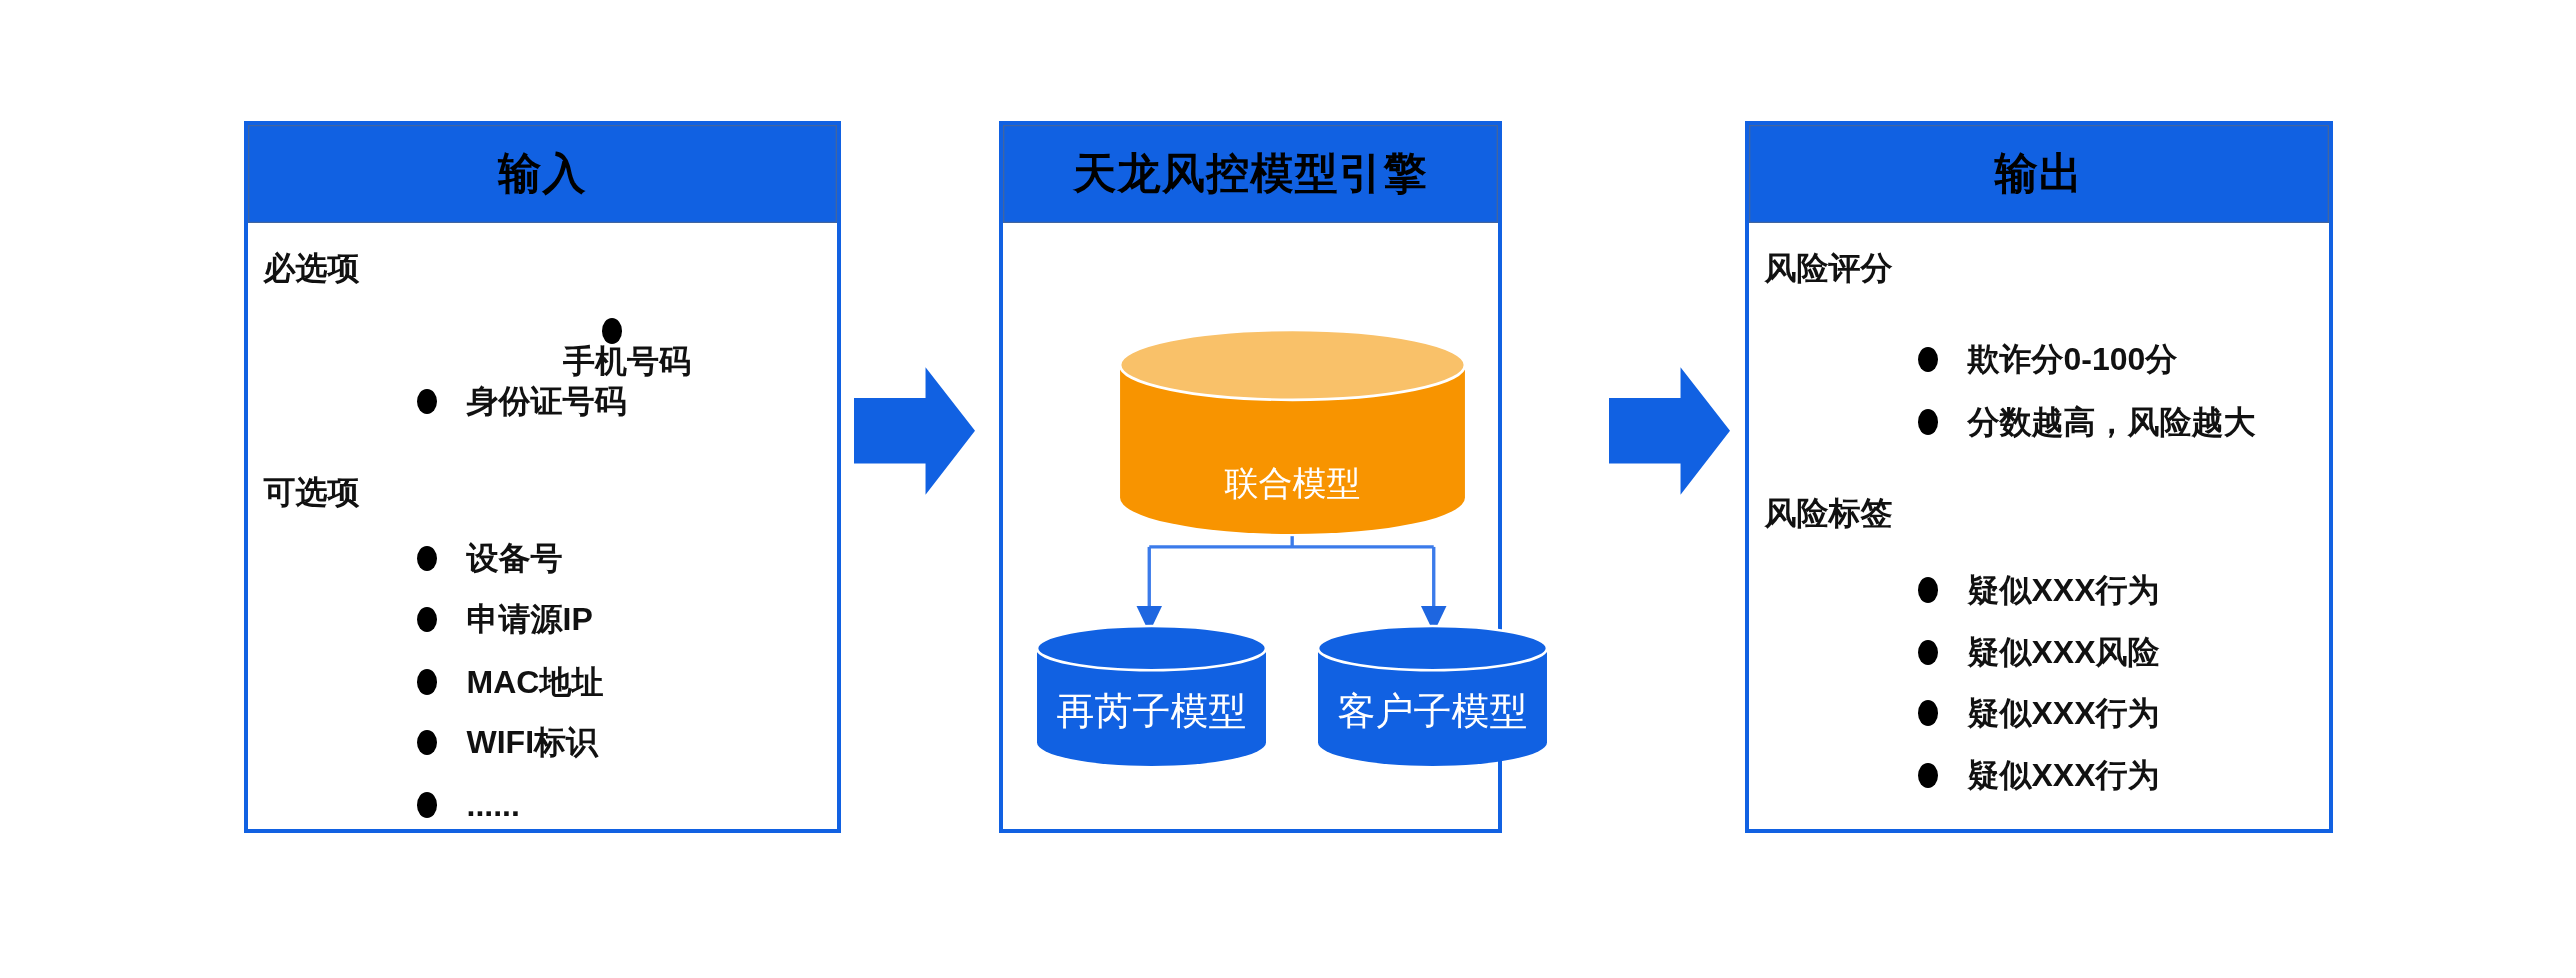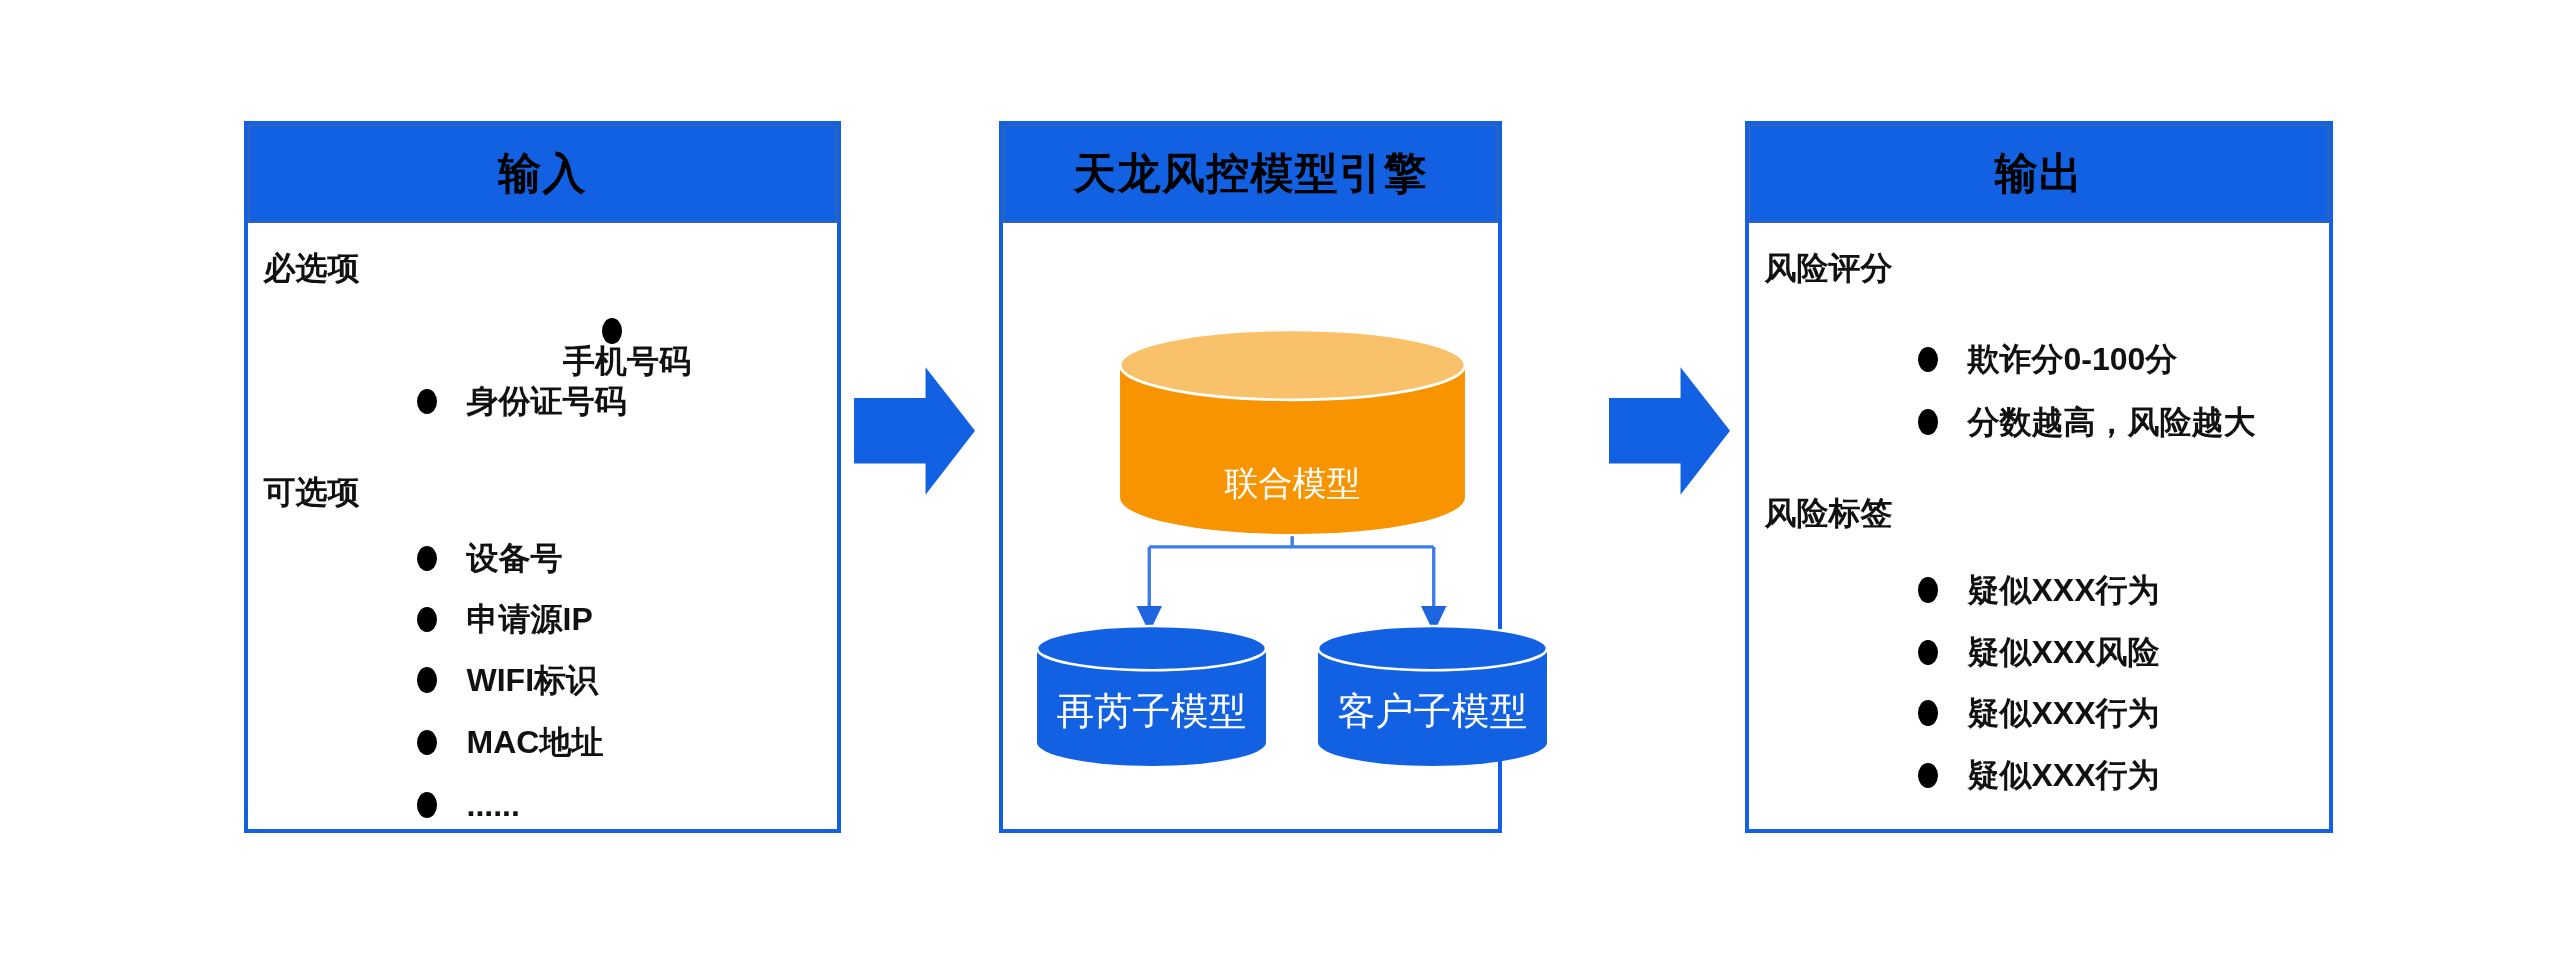--- a/index.html
+++ b/index.html
@@ -91,27 +91,27 @@
     </div>
     <div class="sec-heading mt83">可选项</div>
     <div class="bullet-row mt46">
       <span class="dot"></span>
       <span class="row-label">设备号</span>
     </div>
     <div class="bullet-row mt39">
       <span class="dot"></span>
       <span class="row-label">申请源IP</span>
     </div>
+    <div class="bullet-row mt41">
+      <span class="dot"></span>
+      <span class="row-label">MAC地址</span>
+    </div>
     <div class="bullet-row mt38">
       <span class="dot"></span>
       <span class="row-label">WIFI标识</span>
-    </div>
-    <div class="bullet-row mt41">
-      <span class="dot"></span>
-      <span class="row-label">MAC地址</span>
     </div>
     <div class="bullet-row mt41">
       <span class="dot"></span>
       <span class="row-label">......</span>
     </div>
   </div>
 </section>
 
 <svg class="flow-arrow" style="left:854px;" viewBox="0 0 181 191">
   <polygon points="0,46 107,46 107,0 181,95 107,191 107,144 0,144" fill="#1161E2"></polygon>

